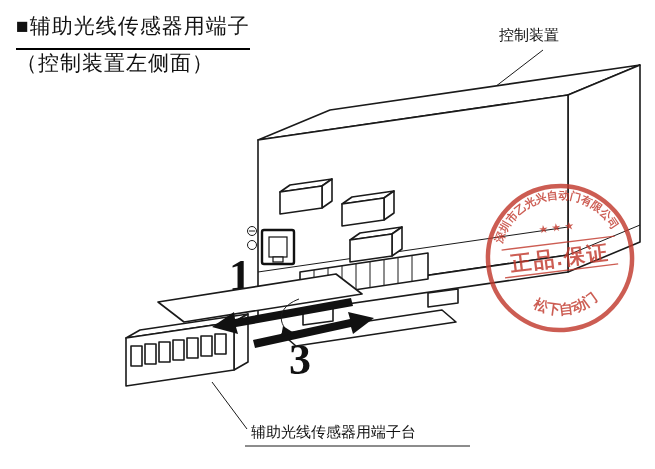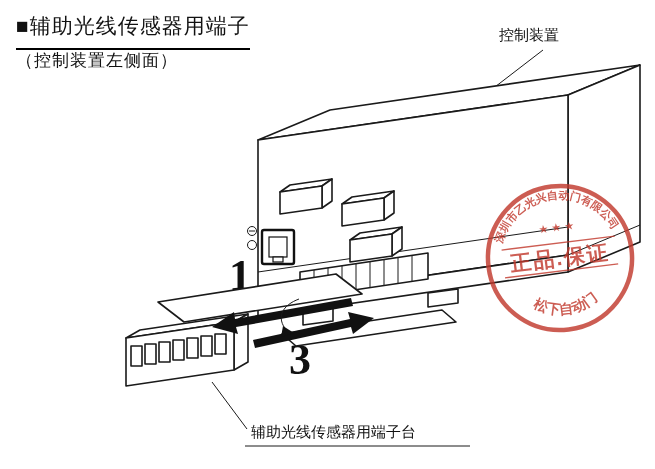--- a/index.html
+++ b/index.html
@@ -4,21 +4,21 @@
 <style>
   html,body{margin:0;padding:0;}
   body{
     width:655px;height:469px;background:#ffffff;position:relative;
     font-family:"Liberation Sans",sans-serif;color:#111;overflow:hidden;
   }
   .title{
     position:absolute;left:16px;top:12px;font-size:21px;font-weight:400;
     letter-spacing:1px;border-bottom:2px solid #000;padding-bottom:8px;
   }
-  .subtitle{position:absolute;left:16px;top:49px;font-size:17px;letter-spacing:1px;}
+  .subtitle{position:absolute;left:16px;top:49px;font-size:21px;letter-spacing:1px;}
   .lbl-device{position:absolute;left:487px;top:26px;font-size:15px;margin-left:12px;}
   .lbl-block{position:absolute;left:251px;top:423px;font-size:15px;text-align:right;}
   .step{
     position:absolute;font-family:"Liberation Serif",serif;
     font-size:44px;font-weight:600;line-height:1;
   }
   #step1{left:229px;top:254px;}
   #step3{left:289px;top:338px;}
   svg.diagram{position:absolute;left:0;top:0;}
   .ln{stroke:#1a1a1a;stroke-width:1.6;fill:#ffffff;stroke-linejoin:round;}

